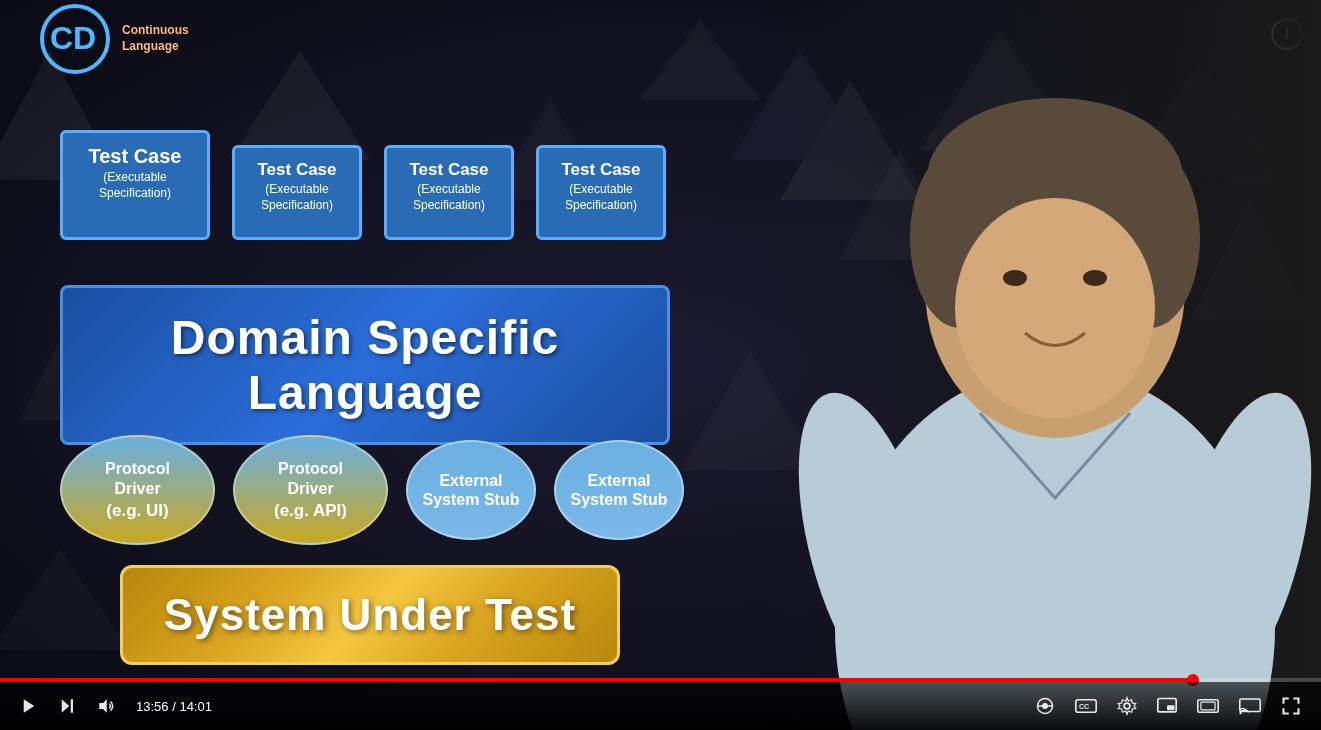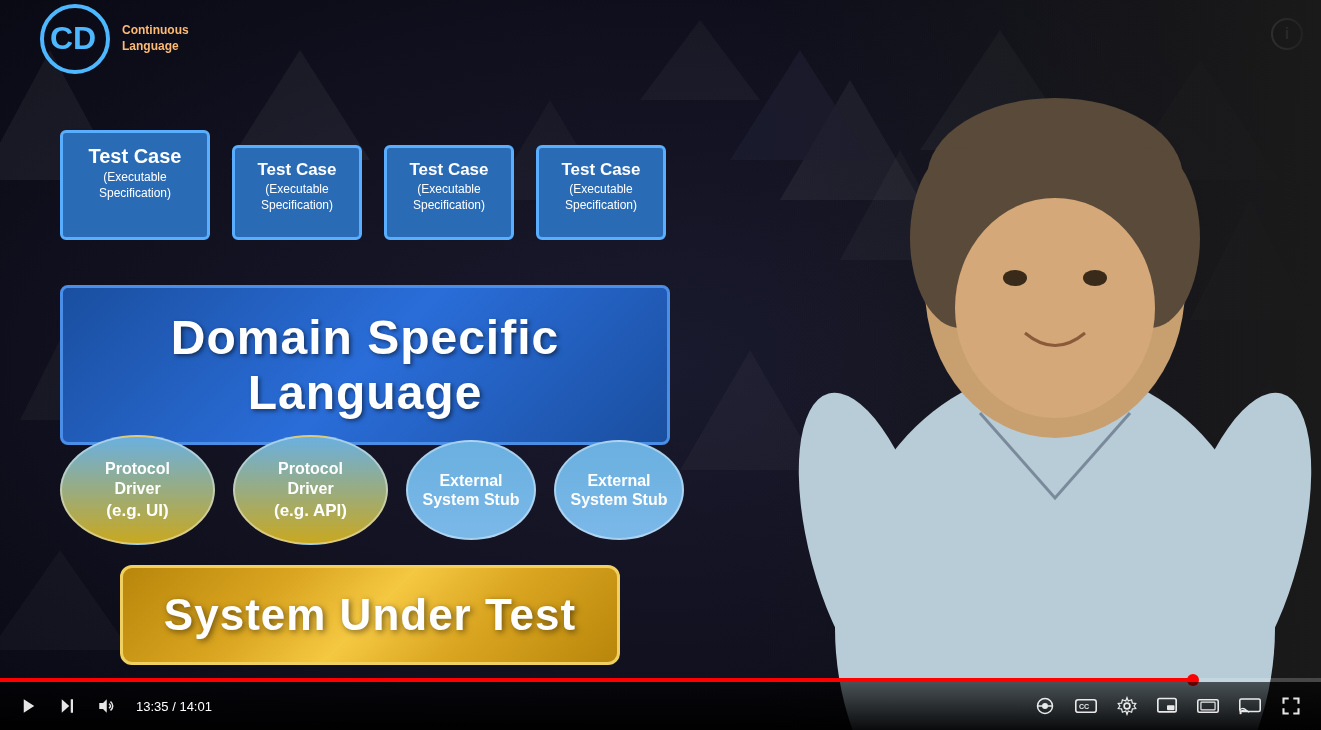--- a/index.html
+++ b/index.html
@@ -424,21 +424,21 @@
 
     <button class="ctrl-btn">
       <svg width="20" height="18" viewBox="0 0 24 24">
         <polygon points="3,8 8,8 13,3 13,21 8,16 3,16" fill="white"></polygon>
         <path d="M16 9 Q20 12 16 15" stroke="white" stroke-width="2" fill="none"></path>
         <path d="M18 6 Q24 12 18 18" stroke="white" stroke-width="2" fill="none"></path>
       </svg>
     </button>
 
     <div class="time-display">
-      <span>13:35</span>
+      <span>13:56</span>
       <span> / </span>
       <span>14:01</span>
     </div>
 
     <div class="controls-spacer"></div>
 
     <button class="ctrl-btn">
       <svg width="20" height="18" viewBox="0 0 24 24">
         <circle cx="12" cy="12" r="10" fill="none" stroke="white" stroke-width="2"></circle>
         <circle cx="12" cy="12" r="4" fill="white"></circle>

